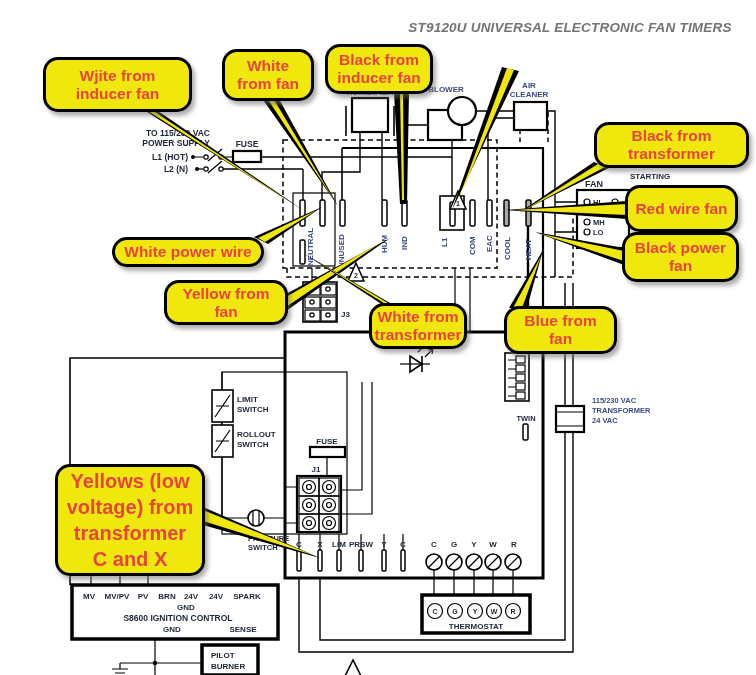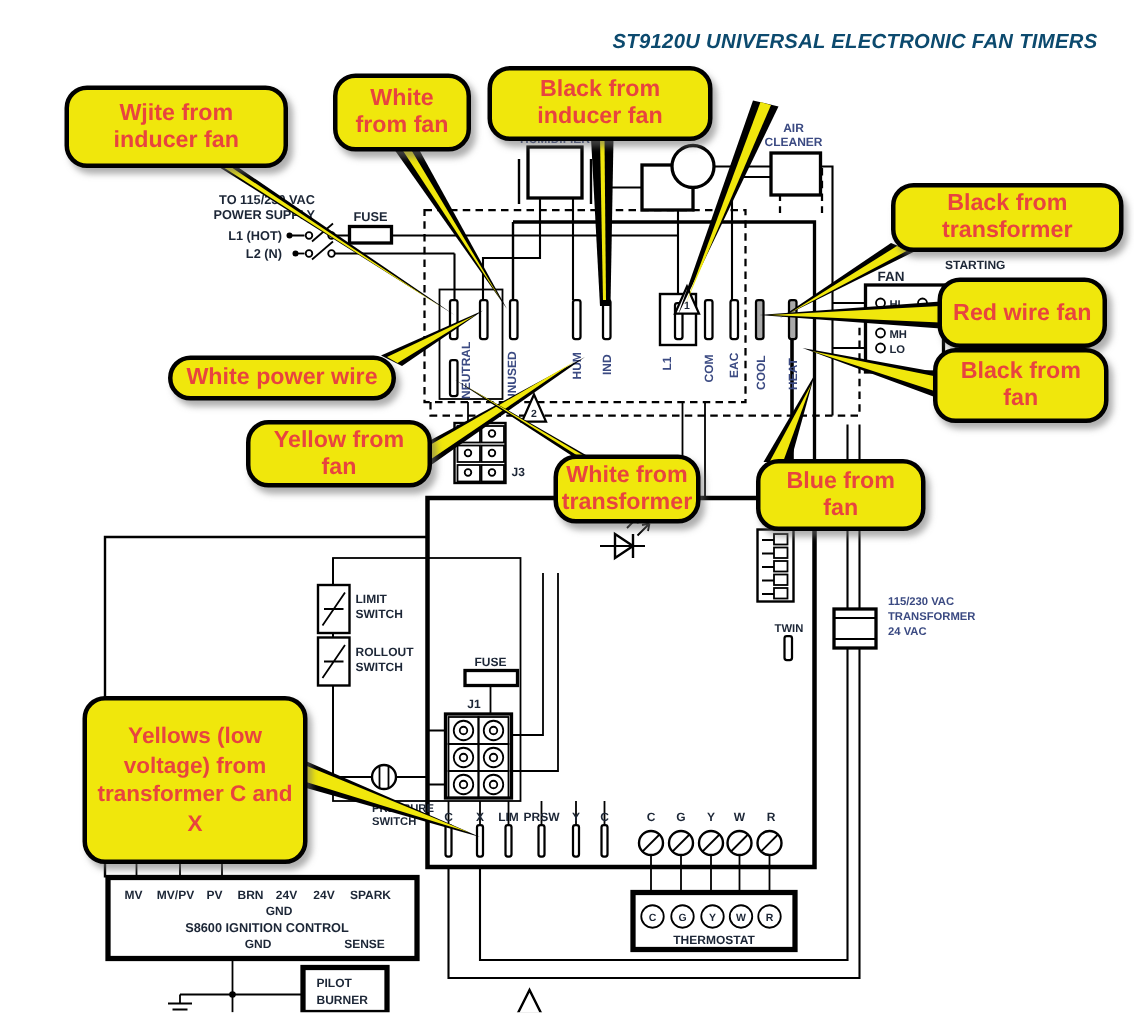--- a/index.html
+++ b/index.html
@@ -20,23 +20,23 @@
   .box2{fill:#fff;stroke:#000;stroke-width:2.2}
   .box3{fill:#fff;stroke:#000;stroke-width:3}
   .box35{fill:#fff;stroke:#000;stroke-width:3.5}
   .bar{fill:#fff;stroke:#000;stroke-width:1.5}
   .barg{fill:#a9a9a9;stroke:#000;stroke-width:1.5}
   .tailB{fill:#000}.tailY{fill:#f0e70c}
   .callout{position:absolute;background:#f0e70c;border:3.5px solid #000;border-radius:15px;
     box-shadow:3px 4px 4px rgba(110,110,110,.55);color:#e8443f;
     font:bold 15.5px/1.15 "Liberation Sans",sans-serif;display:flex;align-items:center;
     justify-content:center;text-align:center;padding:2px 6px;box-sizing:border-box}
-  .callout.big{font-size:15px;line-height:1.3}
+  .callout.big{font-size:20px;line-height:1.3}
   .title{position:absolute;left:404px;top:20px;width:332px;text-align:center;
-    font:bold italic 13.5px "Liberation Sans",sans-serif;color:#0c4a6e;letter-spacing:.2px}
+    font:bold italic 13.5px "Liberation Sans",sans-serif;color:#737373;letter-spacing:.2px}
 </style>
 </head>
 <body>
 
 <div class="stage">
 
 <svg width="756" height="675" viewBox="0 0 756 675">
 
   <g>
     <path class="ln16" d="M285,358 H70 V585"></path>
@@ -373,31 +373,31 @@
 </svg>
 
 <div class="title">ST9120U UNIVERSAL ELECTRONIC FAN TIMERS</div>
 
 <div class="callout" style="left:222px;top:49px;width:92px;height:52px">
       <span>White from fan</span>
     </div>
 <div class="callout" style="left:43px;top:57px;width:149px;height:55px">
       <span>Wjite from inducer fan</span>
     </div>
-<div class="callout" style="left:325px;top:44px;width:150px;height:50px">
+<div class="callout" style="left:325px;top:44px;width:108px;height:50px">
       <span>Black from inducer fan</span>
     </div>
 <div class="callout" style="left:594px;top:122px;width:155px;height:46px">
       <span>Black from transformer</span>
     </div>
 <div class="callout" style="left:625px;top:185px;width:113px;height:47px">
       <span>Red wire fan</span>
     </div>
 <div class="callout" style="left:622px;top:232px;width:117px;height:50px">
-      <span>Black from fan</span>
+      <span>Black power fan</span>
     </div>
 <div class="callout" style="left:112px;top:237px;width:152px;height:30px">
       <span>White power wire</span>
     </div>
 <div class="callout" style="left:164px;top:280px;width:124px;height:45px">
       <span>Yellow from fan</span>
     </div>
 <div class="callout" style="left:369px;top:303px;width:98px;height:46px">
       <span>White from transformer</span>
     </div>

